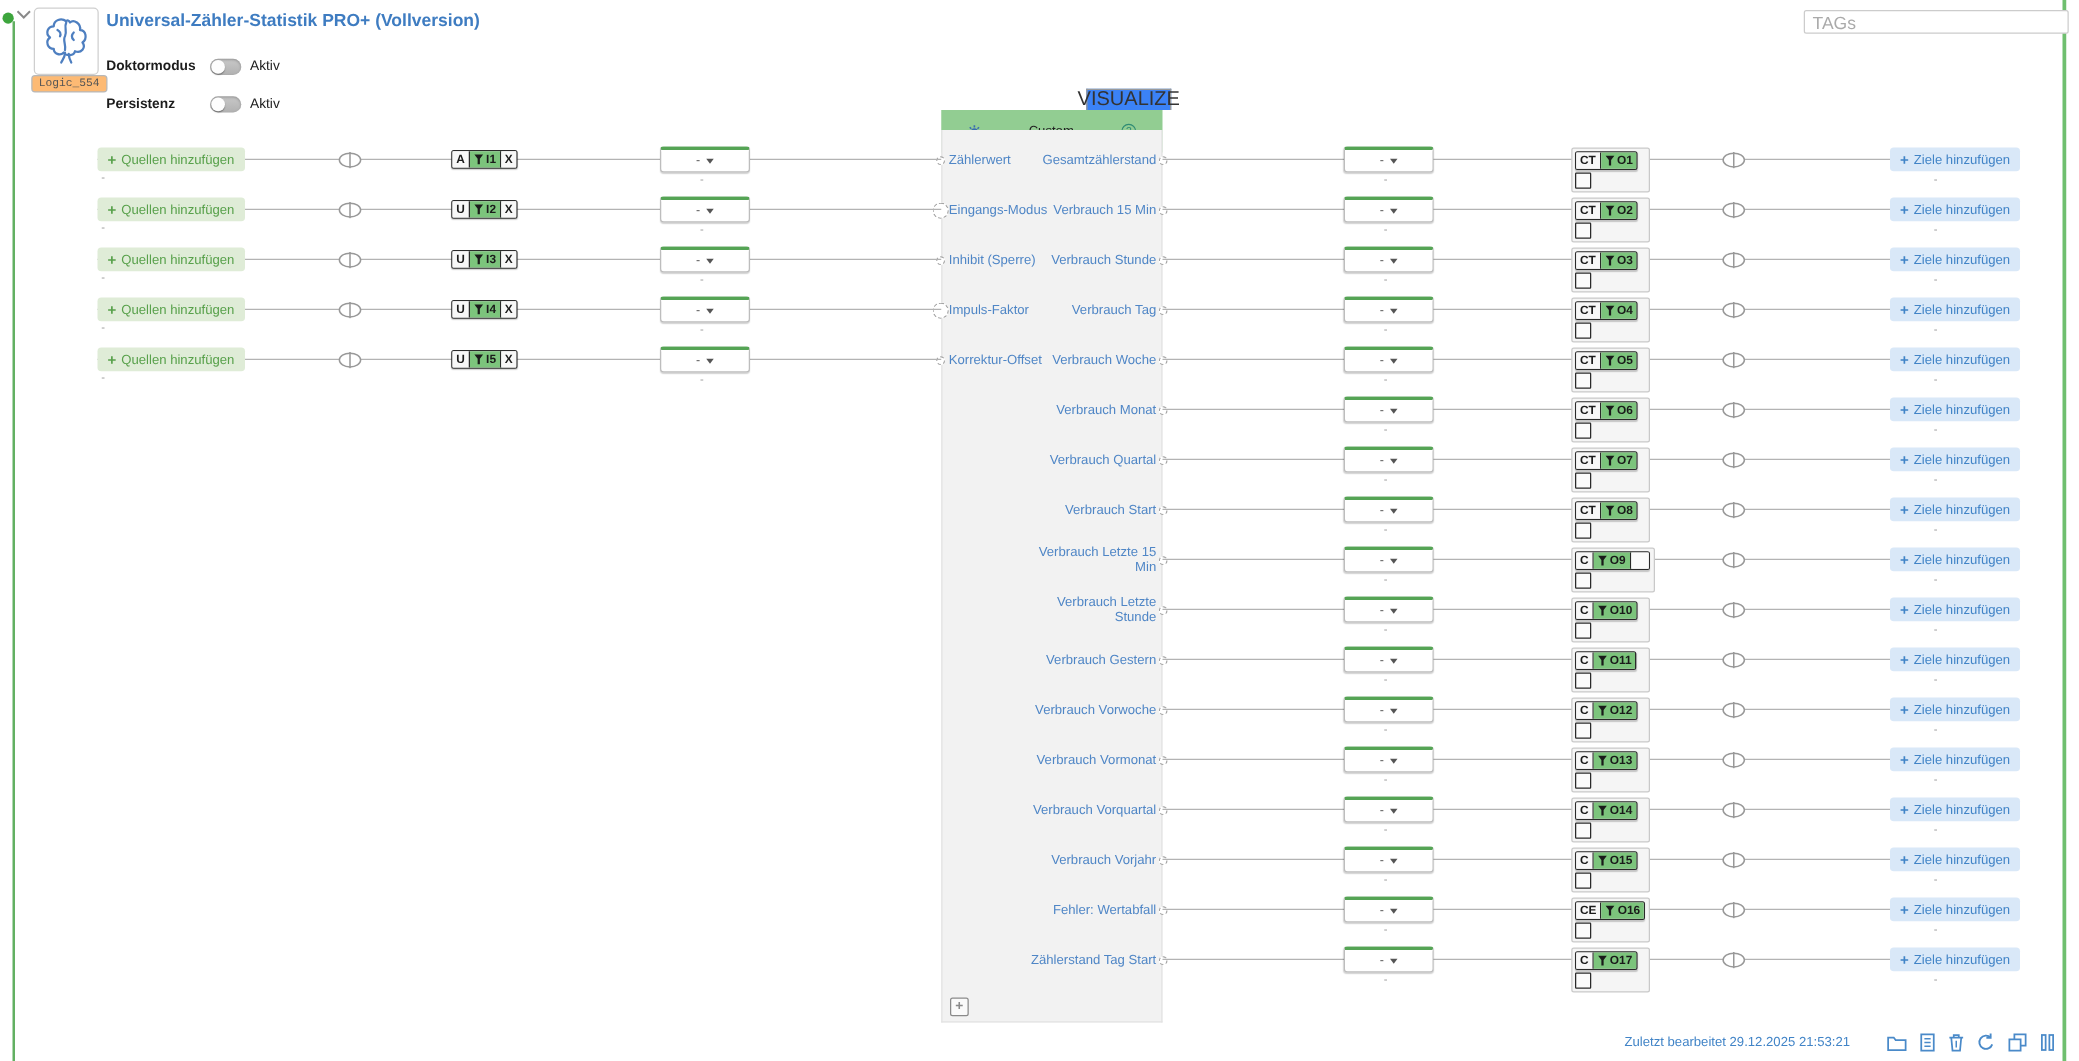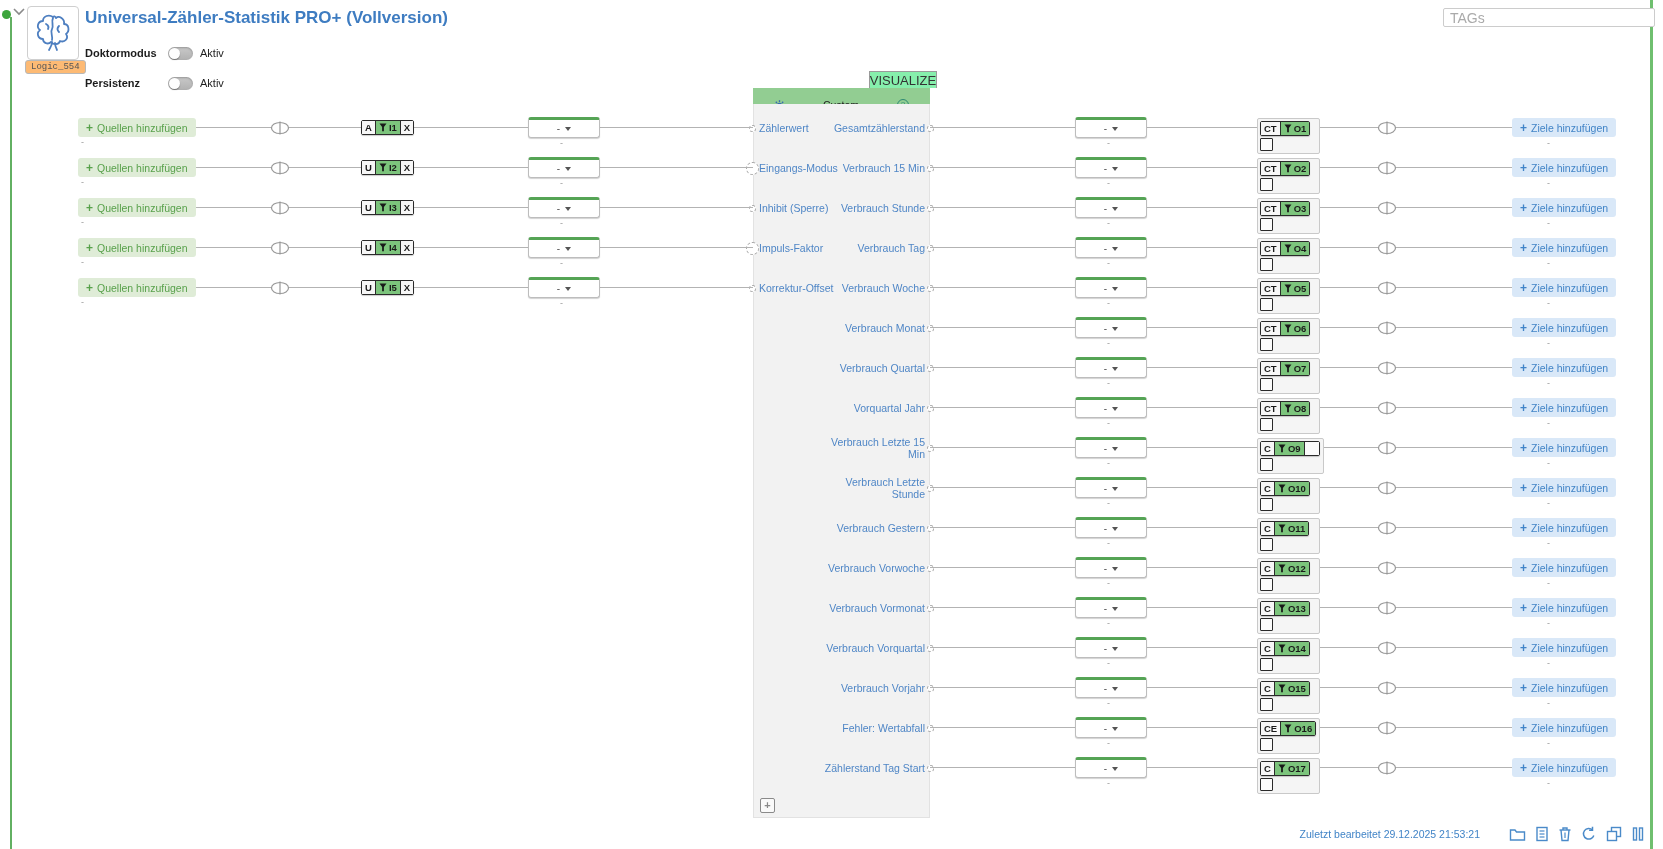--- a/index.html
+++ b/index.html
@@ -10,21 +10,21 @@
   .abs{position:absolute;}
 
   
   .green-dot{position:absolute;left:2px;top:10px;width:9px;height:9px;border-radius:50%;background:#3da53d;}
   .green-line-left{position:absolute;left:10px;top:17px;width:2px;height:832px;background:#62b062;}
   .green-line-right{position:absolute;left:1650px;top:0;width:3px;height:849px;background:#6fbf6f;}
 
   
   .brain-card{position:absolute;left:27px;top:6px;width:50px;height:52px;border:1px solid #cfcfcf;border-radius:4px;background:#fff;display:flex;align-items:center;justify-content:center;}
   .logic-id{position:absolute;left:25px;top:60px;background:#fdba74;border:1px solid #b8b8b8;border-radius:3px;padding:1px 5px;font-family:"Liberation Mono",monospace;font-size:9px;color:#555;}
-  .page-title{position:absolute;left:85px;top:8px;font-size:17px;font-weight:bold;color:#3e7cc1;}
+  .page-title{position:absolute;left:85px;top:8px;font-size:14px;font-weight:bold;color:#3e7cc1;}
   .toggle-row{position:absolute;left:85px;display:flex;align-items:center;height:14px;}
   .toggle-label{width:83px;font-size:11px;font-weight:bold;color:#1c1c1c;}
   .switch{width:25px;height:13px;border-radius:7px;background:linear-gradient(#c9c9c9,#b1b1b1);position:relative;box-shadow:inset 0 1px 2px rgba(0,0,0,.25);}
   .switch .knob{position:absolute;left:1px;top:1px;width:11px;height:11px;border-radius:50%;background:#fdfdfd;box-shadow:0 1px 1px rgba(0,0,0,.35);}
   .toggle-state{margin-left:7px;font-size:11px;color:#1c1c1c;}
   .tags-input{position:absolute;left:1443px;top:8px;width:198px;height:15px;border:1px solid #ccc;border-radius:2px;font-size:14px;padding:1px 6px;color:#444;outline:none;}
   .tags-input::placeholder{color:#aaa;}
 
   
   .wire{position:absolute;top:19px;height:1px;background:#b3b3b3;}
@@ -60,21 +60,21 @@
   .trow{position:relative;width:672px;height:40px;}
   .trow .wire{left:0;width:582px;}
   .trow .dd{left:145px;}
   .trow .dash-under-dd{left:177px;top:31px;}
   .trow .outbox{position:absolute;left:327px;top:10px;background:#f5f5f5;border:1px solid #c9c9c9;border-radius:2px;padding:2px 3px 2px 2px;display:flex;flex-direction:column;align-items:flex-start;min-width:56px;}
   .trow .conn{left:447px;}
   .trow .pill-btn{left:582px;}
   .trow .dash-under-btn{left:617px;top:31px;}
 
   
-  .vis-tab{position:absolute;left:869px;top:71px;width:66px;height:16px;background:#86efac;border:1px solid #9a9a9a;border-bottom:none;display:flex;align-items:center;justify-content:center;font-size:13px;color:#333;cursor:pointer;}
+  .vis-tab{position:absolute;left:869px;top:71px;width:66px;height:16px;background:#3b82f6;border:1px solid #9a9a9a;border-bottom:none;display:flex;align-items:center;justify-content:center;font-size:16px;color:#333;cursor:pointer;}
   .blk-header{position:absolute;left:753px;top:88px;width:177px;height:16px;background:#92cd92;display:flex;align-items:center;padding:17px;box-sizing:border-box;}
   .blk-header .gear{margin-left:4px;display:flex;cursor:pointer;}
   .blk-header .blk-name{flex:1;text-align:center;font-size:10.5px;color:#1f1f1f;}
   .blk-header .help{margin-right:4px;width:10px;height:10px;border:1px solid #2e8b74;border-radius:50%;color:#2e8b74;font-size:8px;line-height:10px;text-align:center;cursor:pointer;}
   .blk-body{position:absolute;left:753px;top:104px;width:177px;height:714px;background:#f2f2f2;border:1px solid #e2e2e2;border-top:none;box-sizing:border-box;}
   #block-inputs,#block-outputs{position:absolute;left:753px;top:108px;width:177px;}
   .brow{position:relative;height:40px;display:flex;align-items:center;}
   .in-label{margin-left:6px;font-size:10.5px;color:#4f86c6;}
   .out-label{margin-left:auto;margin-right:5px;font-size:10.5px;line-height:12px;color:#4f86c6;text-align:right;max-width:102px;}
   .stub{position:absolute;width:5px;height:5px;border:1px dashed #a5a5a5;border-radius:50%;background:#fff;}
@@ -196,21 +196,21 @@
     </div>
     <div class="brow">
       <span class="out-label">Verbrauch Monat</span>
       <span class="stub out-stub"></span>
     </div>
     <div class="brow">
       <span class="out-label">Verbrauch Quartal</span>
       <span class="stub out-stub"></span>
     </div>
     <div class="brow">
-      <span class="out-label">Vorquartal Jahr</span>
+      <span class="out-label">Verbrauch Start</span>
       <span class="stub out-stub"></span>
     </div>
     <div class="brow">
       <span class="out-label">Verbrauch Letzte 15 Min</span>
       <span class="stub out-stub"></span>
     </div>
     <div class="brow">
       <span class="out-label">Verbrauch Letzte Stunde</span>
       <span class="stub out-stub"></span>
     </div>

